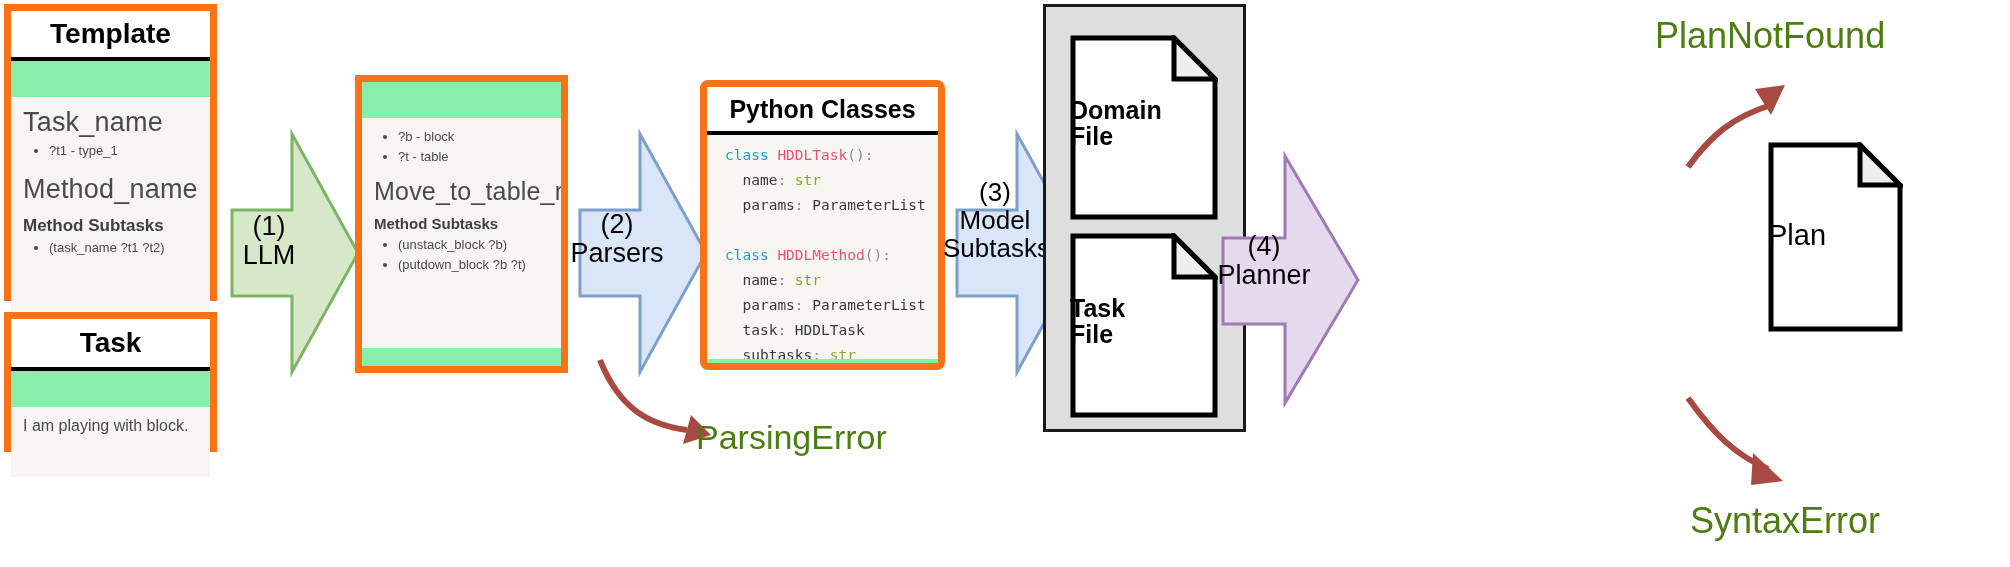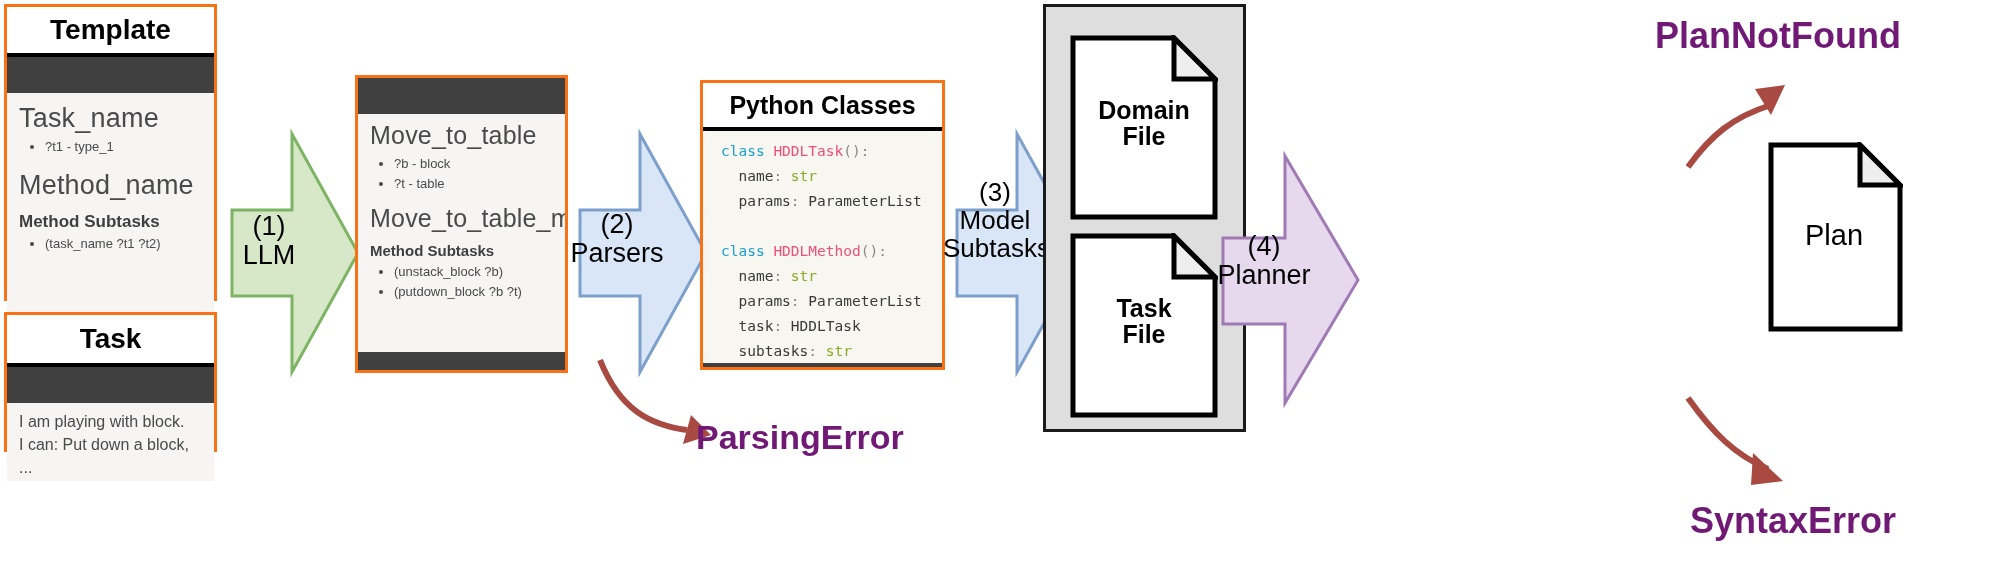--- a/index.html
+++ b/index.html
@@ -10,22 +10,22 @@
     width: 2010px; height: 567px;
     font-family: "Liberation Sans", sans-serif;
     overflow: hidden;
     position: relative;
   }
   .stage { position: absolute; inset: 0; }
 
   
   .card {
     position: absolute;
-    background: #404040;
-    border: 3px solid #f97316;
+    background: #86efac;
+    border: 7px solid #f97316;
     box-sizing: border-box;
   }
   .card-title {
     text-align: center;
     font-weight: bold;
     color: #000;
     background: #ffffff;
     border-bottom: 4px solid #000;
     box-sizing: border-box;
     display: flex; align-items: center; justify-content: center;
@@ -72,21 +72,21 @@
   
   #llm-card { left: 355px; top: 75px; width: 213px; height: 298px; }
   #llm-card .card-title { height: 50px; font-size: 25px; }
   #llm-card .card-body { height: calc(100% - 54px); }
   #llm-card .hdr { font-size: 25px; line-height: 31px; }
   #llm-card .hdr-sm { font-size: 15px; margin-top: 8px;}
   #llm-card ul.bl { font-size: 13px; padding-left: 24px; }
   #llm-card ul.bl li { margin: 5px 0; }
 
   
-  #py-card { left: 700px; top: 80px; width: 245px; height: 290px; }
+  #py-card { left: 700px; top: 80px; width: 245px; height: 290px; border-radius: 8px; }
   #py-card .card-title { height: 48px; font-size: 25px; }
   #py-card .code-body {
     height: calc(100% - 52px);
     background: #f7f6f0;
     box-sizing: border-box;
     padding: 8px 18px;
     font-family: "DejaVu Sans Mono", monospace;
     font-size: 14.5px;
     line-height: 25px;
     white-space: pre;
@@ -106,41 +106,41 @@
     width: 203px; height: 428px;
     background: #dedede;
     border: 3px solid #1a1a1a;
     box-sizing: border-box;
   }
 
   
   .docfile { position: absolute; }
   .docfile .label {
     position: absolute; left: 0; right: 0;
-    text-align: center;
+    text-align: left;
     font-weight: bold;
     color: #000;
     line-height: 1.05;
   }
 
   
   .blockarrow { position: absolute; }
   .blockarrow .txt {
     position: absolute;
     text-align: center;
     color: #000;
     line-height: 1.08;
     left: 0; right: 0;
   }
 
   
   .errlabel {
     position: absolute;
-    color: #701a75;
-    font-weight: bold;
+    color: #4d7c0f;
+    font-weight: normal;
     white-space: nowrap;
   }
 </style>
 </head>
 <body>
 
 <div class="stage">
 
   <div class="card" id="template-card">
     <div class="card-title">Template</div>
@@ -154,37 +154,35 @@
       <ul class="bl">
         <li>(task_name ?t1 ?t2)</li>
       </ul>
     </div>
   </div>
 
   <div class="card" id="task-card">
     <div class="card-title">Task</div>
     <div class="card-body">
       <div class="plain-line">I am playing with block.</div>
-      <div class="plain-line">I can: Put down a block, ...</div>
     </div>
   </div>
 
   <div class="blockarrow" id="arrow-1" style="left:230px; top:128px; width:130px; height:250px;">
     <svg width="130" height="250" viewBox="0 0 130 250">
       <polygon points="2,82 62,82 62,6 128,125 62,244 62,168 2,168" fill="#d7e8c8" stroke="#7cb464" stroke-width="3" stroke-linejoin="miter"></polygon>
     </svg>
     <div class="txt" style="top:84px; font-size:27px; left:-12px; right:40px;">
       <div>(1)</div>
       <div>LLM</div>
     </div>
   </div>
 
   <div class="card" id="llm-card">
     <div class="card-body">
-      <div class="hdr">Move_to_table</div>
       <ul class="bl">
         <li>?b - block</li>
         <li>?t - table</li>
       </ul>
       <div class="hdr" style="margin-top:12px">Move_to_table_m1</div>
       <div class="hdr-sm">Method Subtasks</div>
       <ul class="bl">
         <li>(unstack_block ?b)</li>
         <li>(putdown_block ?b ?t)</li>
       </ul>

